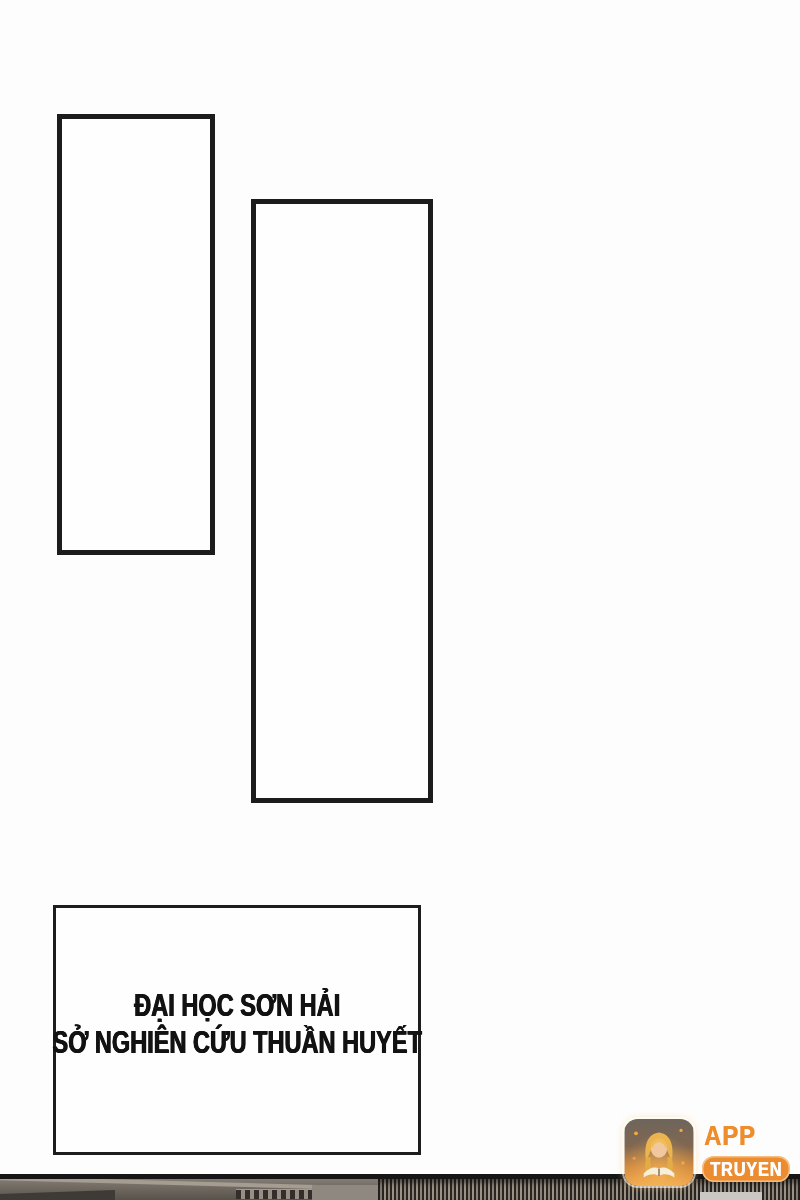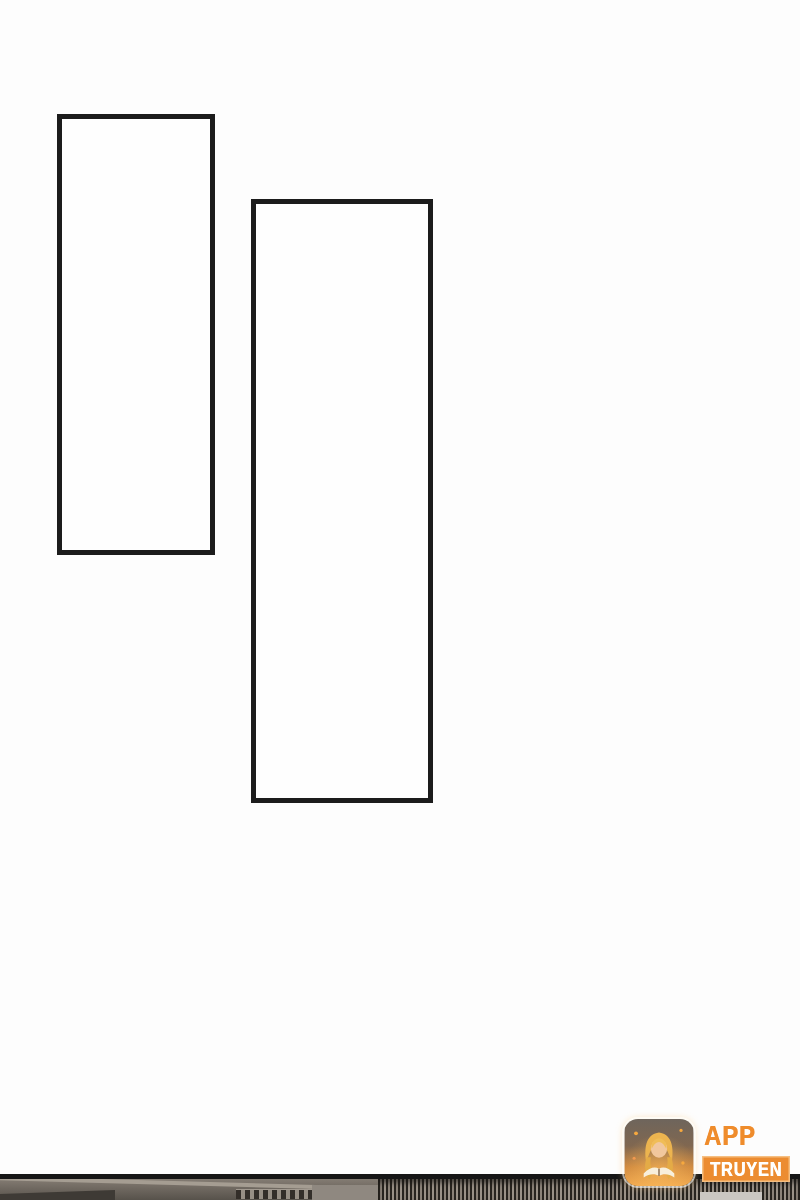--- a/index.html
+++ b/index.html
@@ -50,38 +50,44 @@
   }
   .app-icon svg{display:block;width:100%;height:100%;}
   .app-label{
     position:absolute;left:704px;top:1121px;width:90px;
     font-weight:700;font-size:27px;color:#ef8c2c;letter-spacing:1px;
     transform:scaleX(0.88);transform-origin:0 0;white-space:nowrap;
     text-shadow:0.7px 0 0 #ef8c2c;
   }
   .truyen-badge{
     position:absolute;left:702px;top:1156px;width:88px;height:26px;
-    background:#ec8c31;border-radius:0;
+    background:#ec8c31;border-radius:12px;
     box-shadow:inset 0 0 0 1.5px rgba(255,233,195,0.55);
     display:flex;align-items:center;justify-content:center;
   }
   .truyen-badge span{
     font-weight:700;font-size:20px;color:#ffffff;letter-spacing:1px;
     transform:scaleX(0.82);white-space:nowrap;
     text-shadow:0.6px 0 0 #ffffff;
   }
 </style>
 </head>
 <body>
 
 <div class="page">
 
   <div class="panel panel-left"></div>
   <div class="panel panel-right"></div>
 
+  <div class="caption-box">
+    <div class="caption-text">
+      <div>ĐẠI HỌC SƠN HẢI</div>
+      <div>SỞ NGHIÊN CỨU THUẦN HUYẾT</div>
+    </div>
+  </div>
 
   <div class="bottom-strip">
     <div class="sep-line"></div>
     <div class="artwork">
       <div class="beam"></div>
       <div class="left-wedge"></div>
       <div class="window-row"></div>
       <div class="mid-panel"></div>
       <div class="slats"></div>
       <div class="wall"></div>

